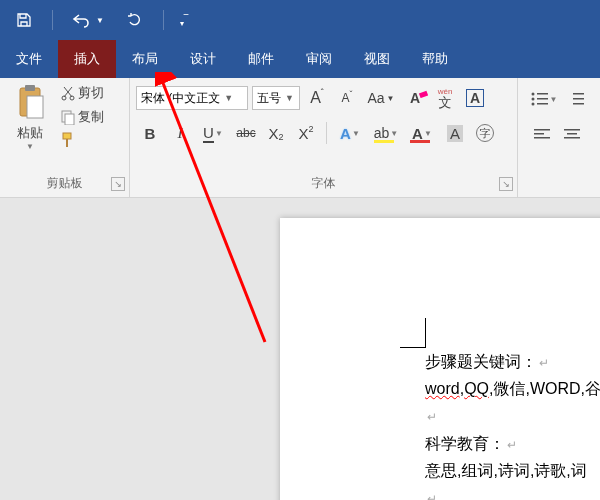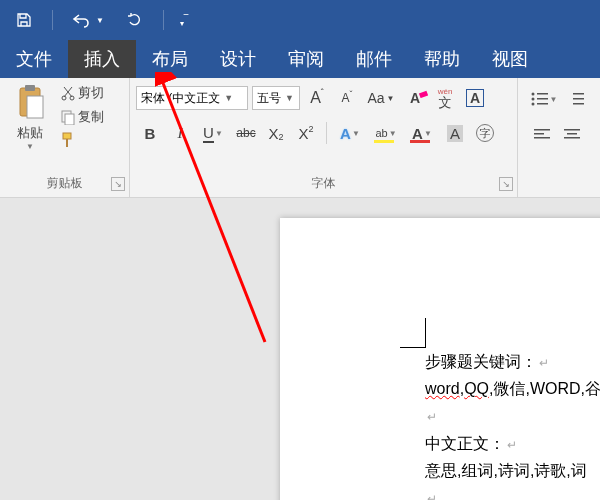--- a/index.html
+++ b/index.html
@@ -1,23 +1,23 @@
 <!DOCTYPE html>
 <html><head>
 <meta charset="utf-8">
 <style>
   * { margin: 0; padding: 0; box-sizing: border-box; font-family: "Microsoft YaHei", sans-serif; }
   body { width: 600px; height: 500px; background: #e6e6e6; overflow: hidden; position: relative; }
   .titlebar { height: 40px; background: #2b579a; display: flex; align-items: center; padding: 0 10px; gap: 14px; }
   .tb-btn { width: 28px; height: 28px; display: flex; align-items: center; justify-content: center; color: #fff; cursor: pointer; }
   .tb-sep { width: 1px; height: 20px; background: rgba(255,255,255,0.25); }
   .menubar { height: 38px; background: #2b579a; display: flex; align-items: stretch; }
-  .menu-item { padding: 0 16px; color: #fff; font-size: 18px; display: flex; align-items: center; cursor: pointer; text-align: center; }
+  .menu-item { padding: 0 16px; color: #fff; font-size: 13px; display: flex; align-items: center; cursor: pointer; text-align: center; }
   .menu-item.active { background: #f3f3f3; color: #2b579a; }
-  .menu-item.highlight { background: #404040; }
+  .menu-item.highlight { background: #7f1d1d; }
   .ribbon { height: 120px; background: #f3f3f3; border-bottom: 1px solid #d4d4d4; display: flex; }
   .rg { border-right: 1px solid #d4d4d4; display: flex; flex-direction: column; }
   .rg-body { flex: 1; display: flex; align-items: flex-start; padding: 4px 6px; }
   .rg-label { height: 22px; font-size: 12px; color: #666; text-align: center; position: relative; }
   .rg-launch { position: absolute; right: 4px; top: 2px; width: 14px; height: 14px; border: 1px solid #b0b0b0; font-size: 9px; color: #888; display: flex; align-items: center; justify-content: center; }
   .paste-col { display: flex; flex-direction: column; align-items: center; width: 48px; padding-top: 2px; }
   .clip-stack { display: flex; flex-direction: column; gap: 6px; padding: 2px 4px 0 6px; }
   .clip-row { display: flex; align-items: center; gap: 2px; font-size: 13px; color: #444; cursor: pointer; }
   .font-top { display: flex; align-items: center; gap: 4px; padding: 4px 0 6px 0; }
   .font-combo { height: 24px; border: 1px solid #c0c0c0; background: #fff; font-size: 12px; display: flex; align-items: center; padding: 0 4px; position: relative; }
@@ -67,24 +67,24 @@
     <span style="color:#fff;font-size:12px;">‾</span>
       <span style="color:#fff;font-size:8px;position:relative;top:3px;left:-8px;">▾</span>
   </div>
 </div>
 
 <div class="menubar">
   <div class="menu-item">文件</div>
   <div class="menu-item highlight">插入</div>
   <div class="menu-item">布局</div>
   <div class="menu-item">设计</div>
+  <div class="menu-item">邮件</div>
   <div class="menu-item">审阅</div>
-  <div class="menu-item">邮件</div>
+  <div class="menu-item">视图</div>
   <div class="menu-item">帮助</div>
-  <div class="menu-item">视图</div>
 </div>
 
 <div class="ribbon">
 
   <div class="rg" style="width:158px;">
     <div class="rg-body">
       <div class="paste-col">
         <svg width="30" height="36" viewBox="0 0 30 36">
             <rect x="5" y="4" width="20" height="28" rx="2" fill="#d9a85a" stroke="#b5843e"></rect>
             <rect x="10" y="1" width="10" height="6" rx="1" fill="#888"></rect>
@@ -172,21 +172,21 @@
           <div class="fb">
               <span>X</span>
               <span class="sup">2</span>
             </div>
           <div style="width:1px;height:22px;background:#d0d0d0;margin:0 4px;"></div>
           <div class="fb" style="width:34px;">
               <span style="color:#4a90d9;font-weight:bold;text-shadow:0 0 2px #9cf;">A</span>
               <span class="dd">▼</span>
             </div>
           <div class="fb" style="width:34px;">
-              <span style="font-size:11px;">ab</span>
+              <span style="font-size:14px;">ab</span>
               <div class="color-bar" style="background:#ffeb3b;"></div>
               <span class="dd">▼</span>
             </div>
           <div class="fb" style="width:34px;">
               <span style="font-weight:bold;">A</span>
               <div class="color-bar" style="background:#e53935;"></div>
               <span class="dd">▼</span>
             </div>
           <div class="fb">
               <span style="background:#d0d0d0;padding:0 3px;">A</span>
@@ -247,21 +247,21 @@
     <div class="rg-label"></div>
   </div>
 </div>
 
 <div class="doc-area">
   <div class="page">
     <div class="cursor-box"></div>
     <div><span>步骤题关键词：</span><span class="ret">↵</span></div>
     <div><span class="squiggle">word</span><span>,</span><span class="squiggle">QQ</span><span>,微信,WORD,谷</span></div>
     <div><span class="ret">↵</span></div>
-    <div><span>中文正文：</span><span class="ret">↵</span></div>
+    <div><span>科学教育：</span><span class="ret">↵</span></div>
     <div><span>意思,组词,诗词,诗歌,词</span></div>
     <div><span class="ret">↵</span></div>
   </div>
 </div>
 
 <svg class="arrow" width="120" height="280">
   <defs>
       <marker id="ah" markerWidth="12" markerHeight="12" refX="2" refY="5" orient="auto">
         <path d="M0,0 L0,10 L12,5 z" fill="#ff0000"></path>
       </marker>

